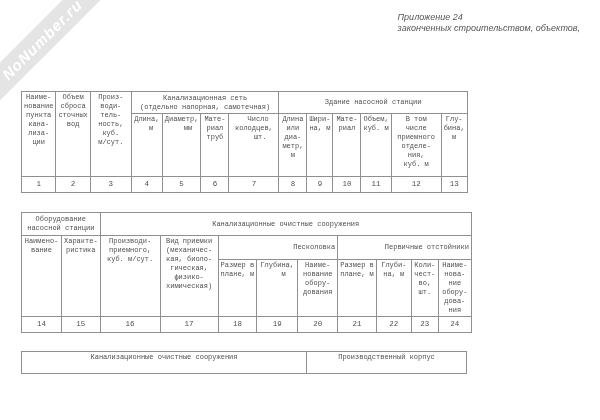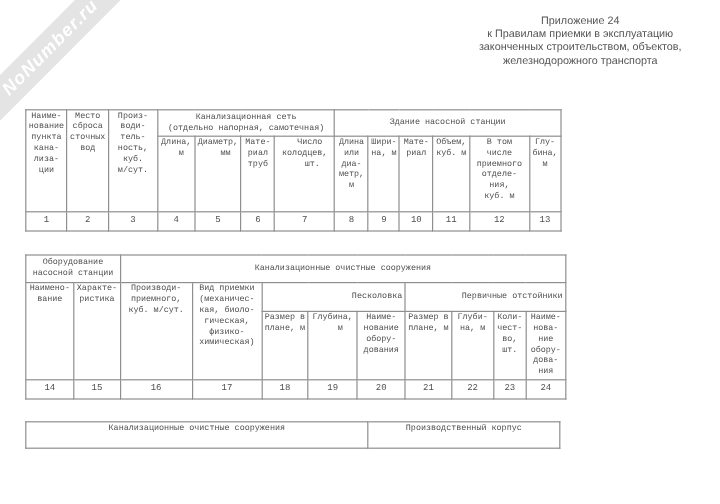--- a/index.html
+++ b/index.html
@@ -4,22 +4,22 @@
 <style>
   html,body{margin:0;padding:0;background:#fff;}
   #page{position:relative;width:600px;height:420px;background:#fff;overflow:hidden;
         font-family:"Liberation Mono","DejaVu Sans Mono",monospace;color:#555;}
   
   .wm{position:absolute;left:-58px;top:26px;width:200px;height:27px;line-height:27px;
       background:#e4e4e4;color:#fff;font-family:"Liberation Sans",sans-serif;
       font-weight:bold;font-style:italic;font-size:15px;text-align:center;
       transform:rotate(-45deg);letter-spacing:1px;}
   
-  .note{position:absolute;top:12px;right:32px;text-align:center;
-        font-family:"Liberation Sans",sans-serif;font-size:9px;line-height:11px;color:#555;}
+  .note{position:absolute;top:12px;right:20px;text-align:left;
+        font-family:"Liberation Sans",sans-serif;font-size:9px;line-height:11px;color:#555;font-style:italic;}
   
   .title{position:absolute;left:21px;top:69px;width:535px;text-align:center;
          font-family:"Liberation Sans",sans-serif;font-size:8.5px;letter-spacing:.3px;color:#4e4e4e;}
   
   table.doc{border-collapse:collapse;table-layout:fixed;position:absolute;left:21px;}
   table.doc th,table.doc td{border:1px solid #8f8f8f;font-weight:normal;
       font-size:7px;line-height:9px;padding:1px 2px;vertical-align:top;
       white-space:pre;overflow:hidden;color:#4f4f4f;}
   tr.gr th{text-align:center;vertical-align:middle;white-space:pre-line;}
   tr.gr2 th.span{text-align:right;vertical-align:middle;white-space:pre-line;}
@@ -31,23 +31,21 @@
 </style>
 </head>
 <body>
 
 <div id="page">
 
   <div class="wm">NoNumber.ru</div>
 
   <div class="note">
     <div>Приложение 24</div>
-    <div>к Правилам приемки в эксплуатацию</div>
     <div>законченных строительством, объектов,</div>
-    <div>железнодорожного транспорта</div>
   </div>
 
 
   <table class="doc t1">
     <colgroup>
       <col style="width:32px">
         <col style="width:34px">
         <col style="width:41px">
       <col style="width:31px">
         <col style="width:37px">
@@ -61,21 +59,21 @@
         <col style="width:26px">
     </colgroup>
     <tbody>
         <tr class="gr">
       <th rowspan="2" class="va-t">Наиме-
 нование
 пункта
 кана-
 лиза-
 ции</th>
-      <th rowspan="2" class="va-t">Место
+      <th rowspan="2" class="va-t">Объем
 сброса
 сточных
   вод</th>
       <th rowspan="2" class="va-t">Произ-
 води-
 тель-
 ность,
 куб.
 м/сут.</th>
       <th colspan="4">Канализационная сеть

